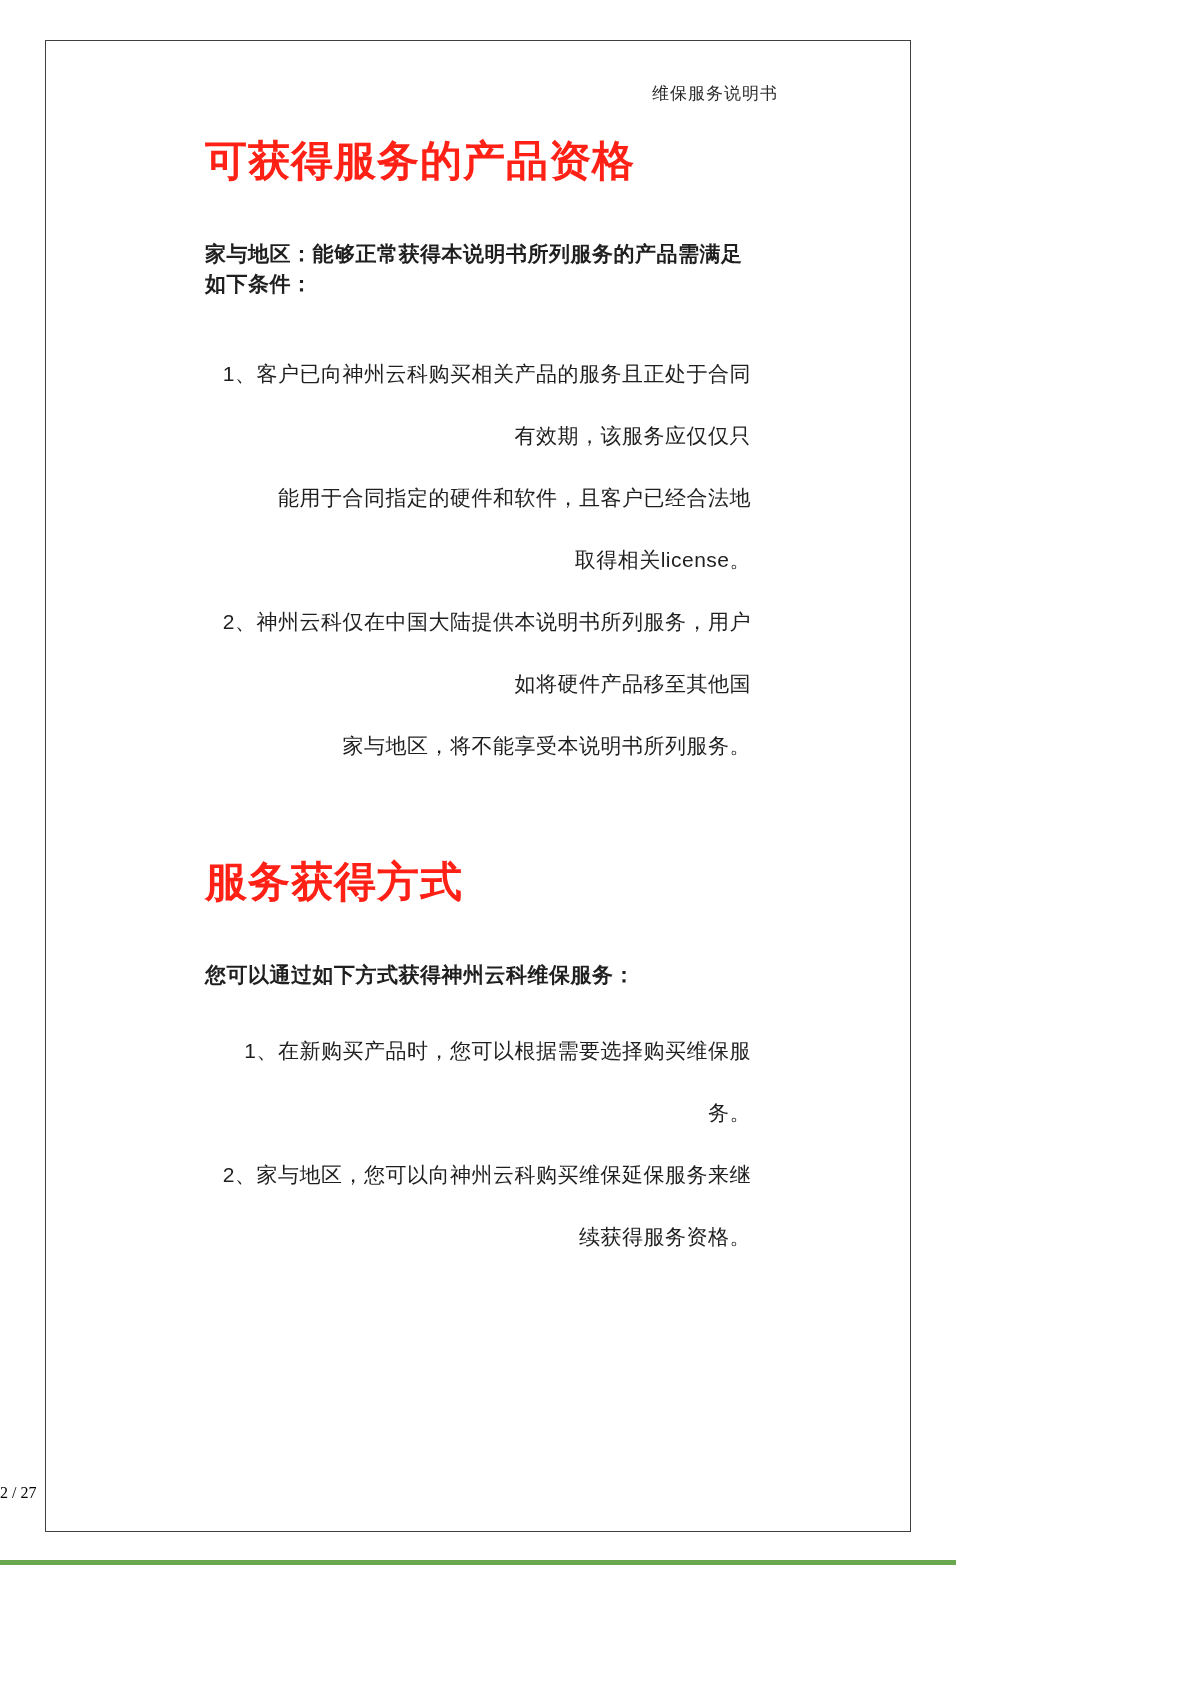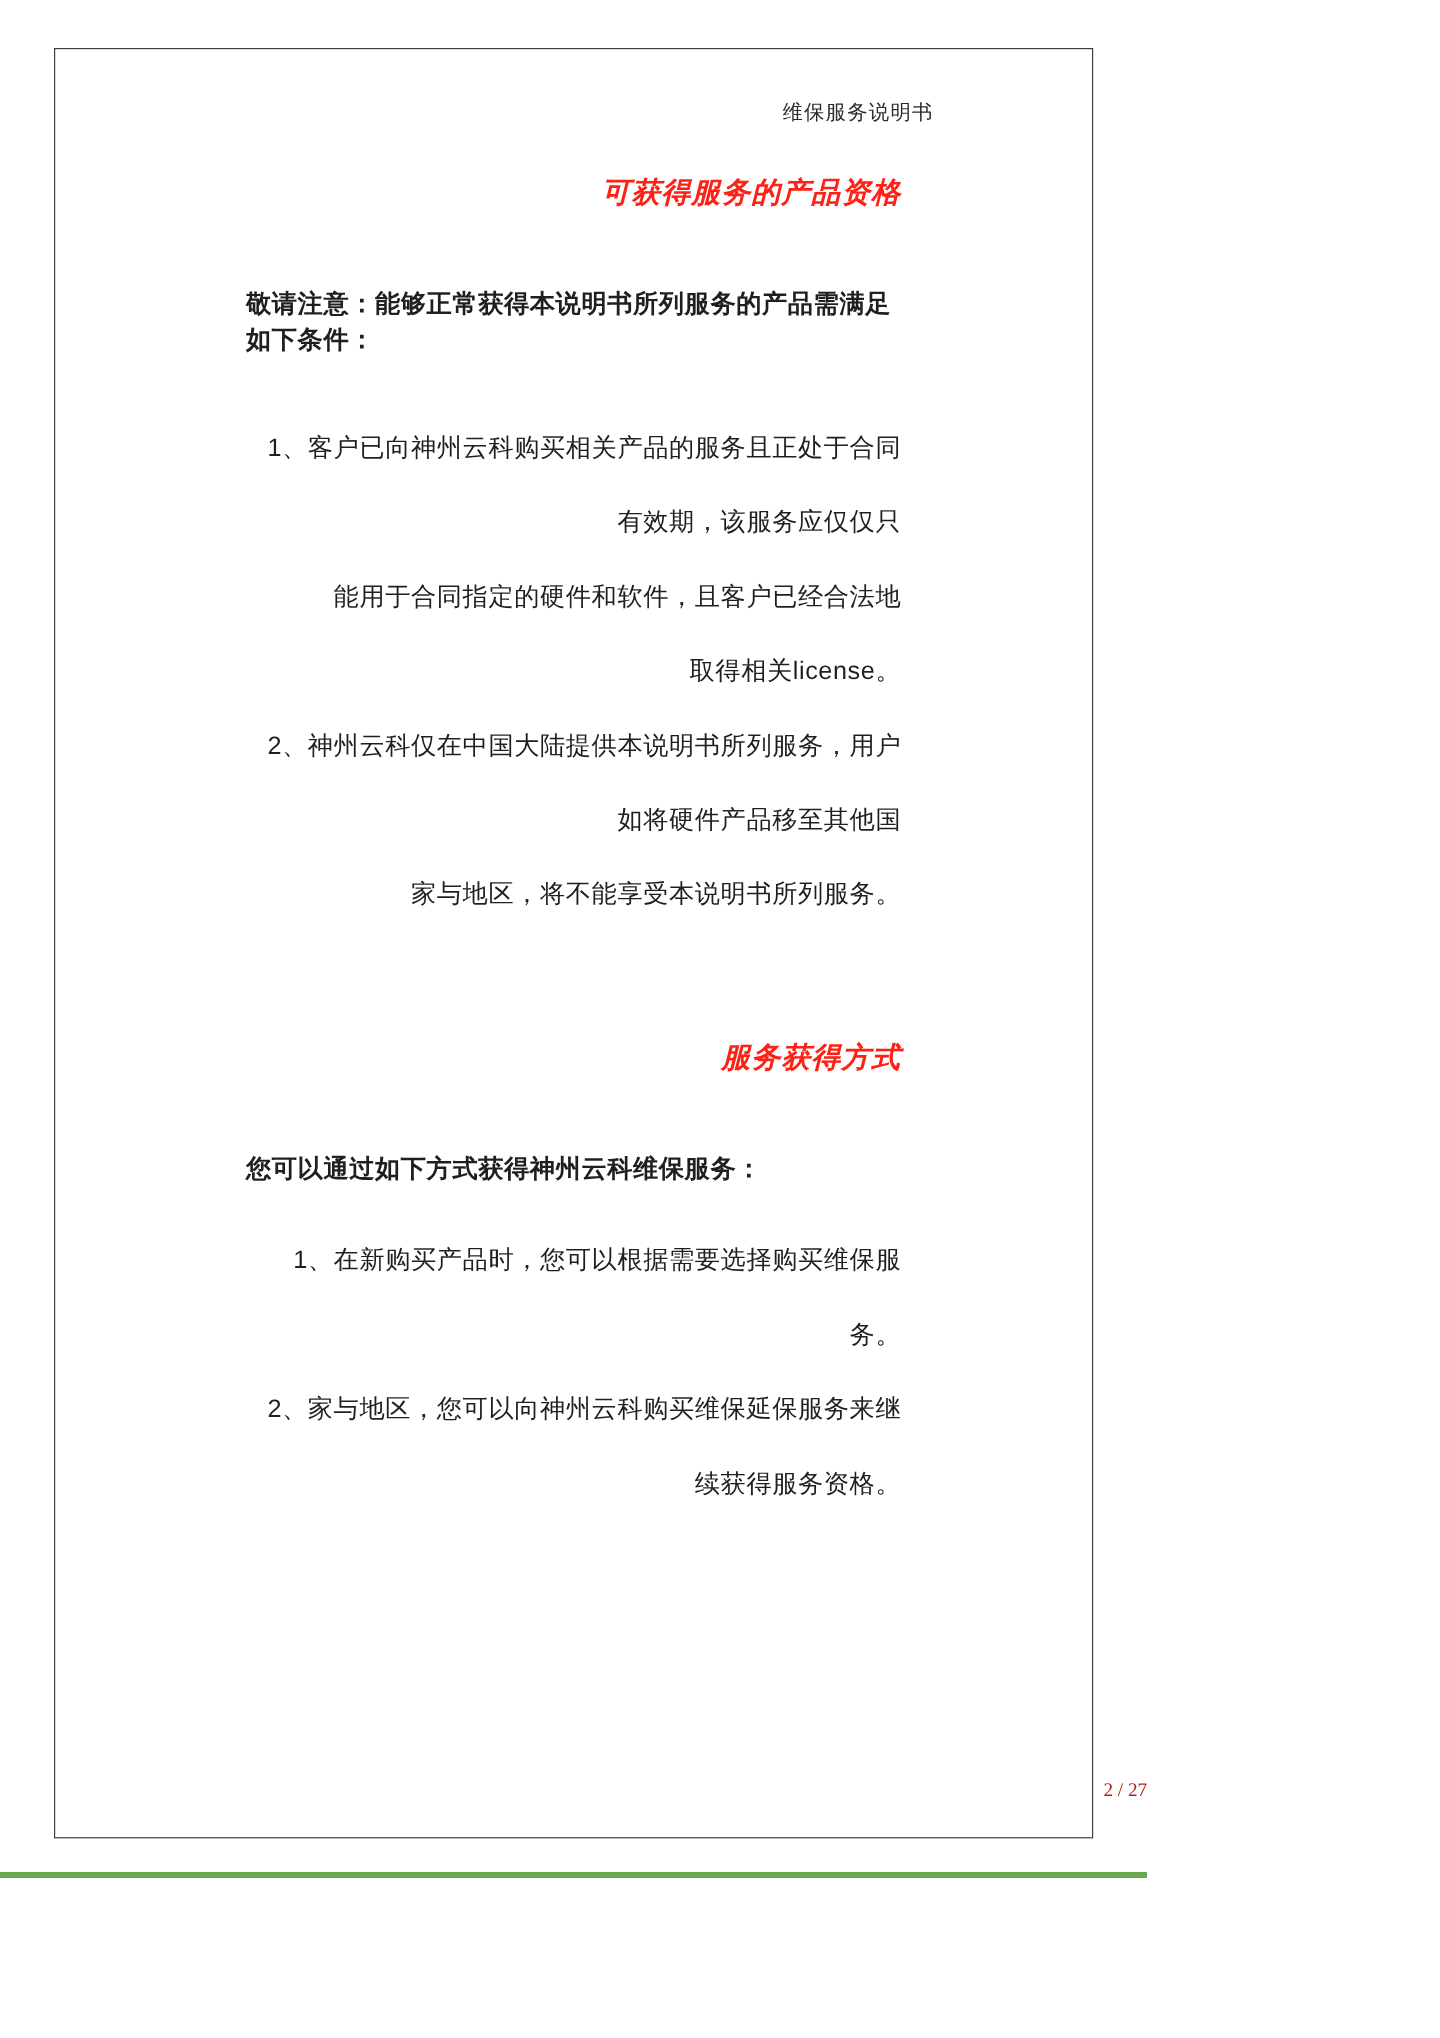--- a/index.html
+++ b/index.html
@@ -35,26 +35,25 @@
     letter-spacing: 1px;
   }
   .content {
     position: absolute;
     top: 0;
     left: 205px;
     right: 205px;
   }
   .doc-title {
     margin-top: 143px;
-    text-align: right;
-    font-size: 24px;
+    text-align: left;
+    font-size: 42px;
     font-weight: bold;
     line-height: 36px;
     letter-spacing: 1px;
-    font-style: italic;
   }
   .doc-title.second {
     margin-top: 87px;
   }
   .intro {
     margin-top: 60px;
     font-size: 21px;
     font-weight: bold;
     line-height: 30px;
     letter-spacing: 0.5px;
@@ -78,24 +77,24 @@
   }
   .list-item .num {
     display: inline-block;
     width: 42px;
   }
   .footer-line {
     position: absolute;
     top: 1484px;
     left: 0;
     width: 100%;
-    text-align: right;
+    text-align: left;
     font-family: "Liberation Serif", serif;
     font-size: 16px;
-    color: #b91c1c;
+    color: #000000;
   }
   .green-bar {
     position: absolute;
     top: 1560px;
     left: 0;
     width: 100%;
     height: 5px;
   }
 </style>
 </head>
@@ -104,21 +103,21 @@
 <div class="page">
 
   <div class="border-frame" style="border-color: rgb(63, 63, 63);"></div>
 
   <div class="header-line">维保服务说明书</div>
 
   <div class="content">
 
     <div class="doc-title accent" style="color: rgb(255, 33, 22);">可获得服务的产品资格</div>
 
-    <div class="intro">敬请注意：能够正常获得本说明书所列服务的产品需满足如下条件：</div>
+    <div class="intro">家与地区：能够正常获得本说明书所列服务的产品需满足如下条件：</div>
 
     <div class="list">
       <div class="list-item"><span class="num">1、</span><span class="txt">客户已向神州云科购买相关产品的服务且正处于合同有效期，该服务应仅仅只
 能用于合同指定的硬件和软件，且客户已经合法地取得相关license。</span></div>
       <div class="list-item"><span class="num">2、</span><span class="txt">神州云科仅在中国大陆提供本说明书所列服务，用户如将硬件产品移至其他国
 家与地区，将不能享受本说明书所列服务。</span></div>
     </div>
 
     <div class="doc-title second accent" style="color: rgb(255, 33, 22);">服务获得方式</div>
 

